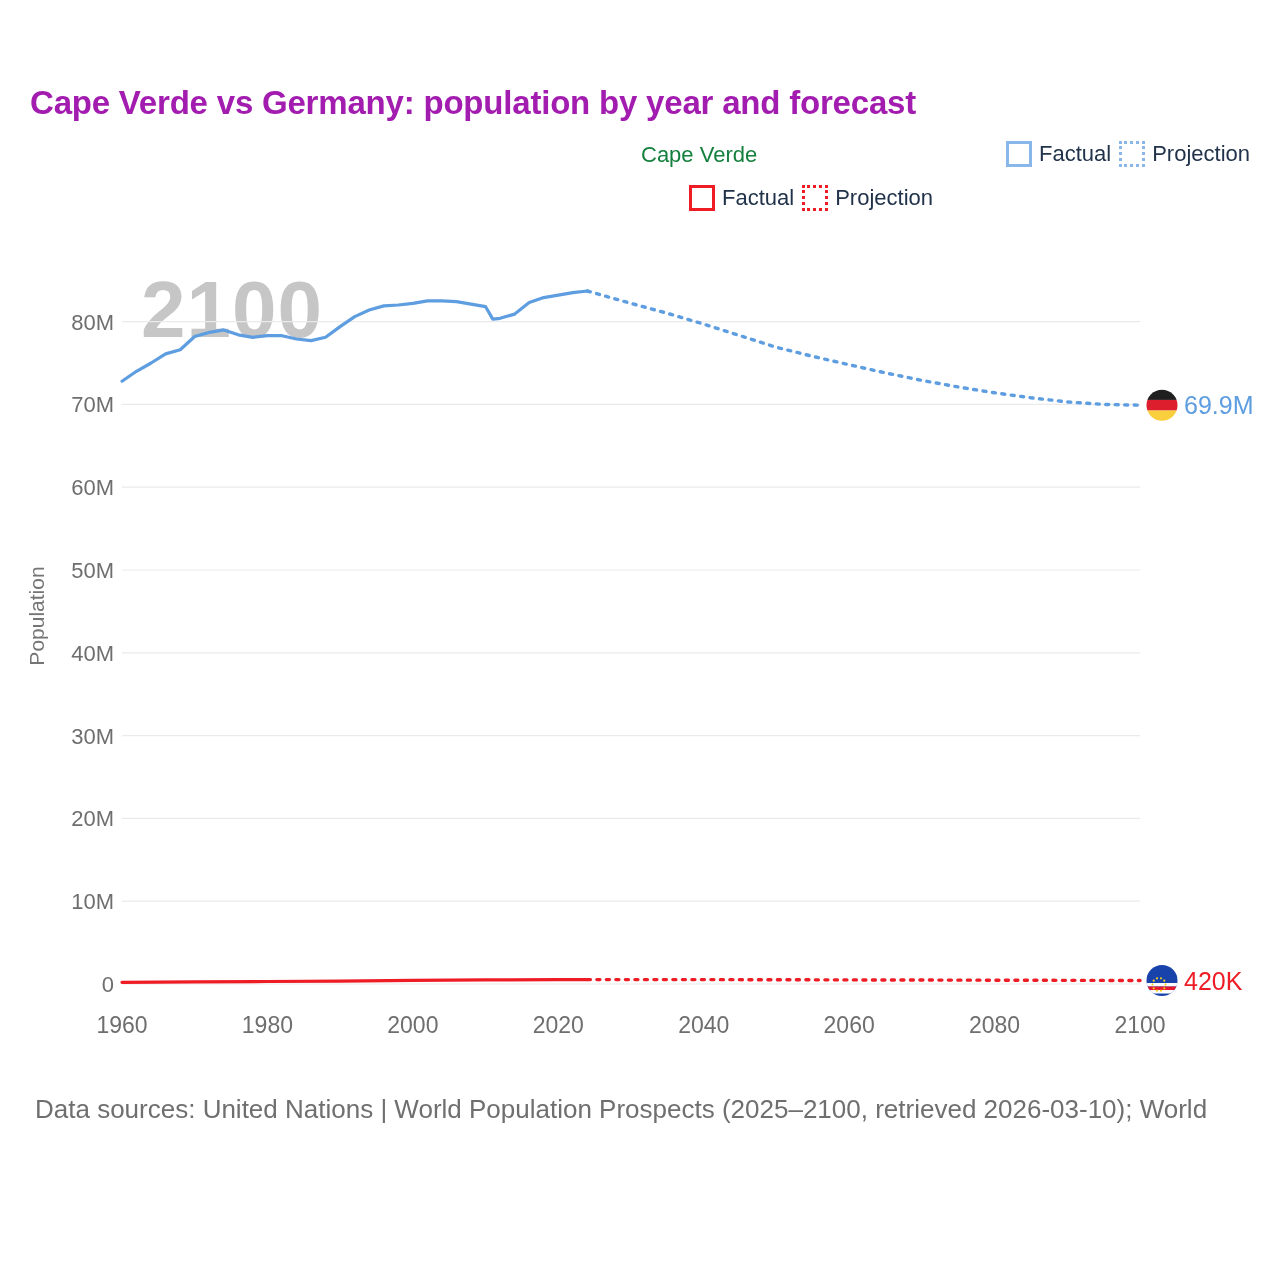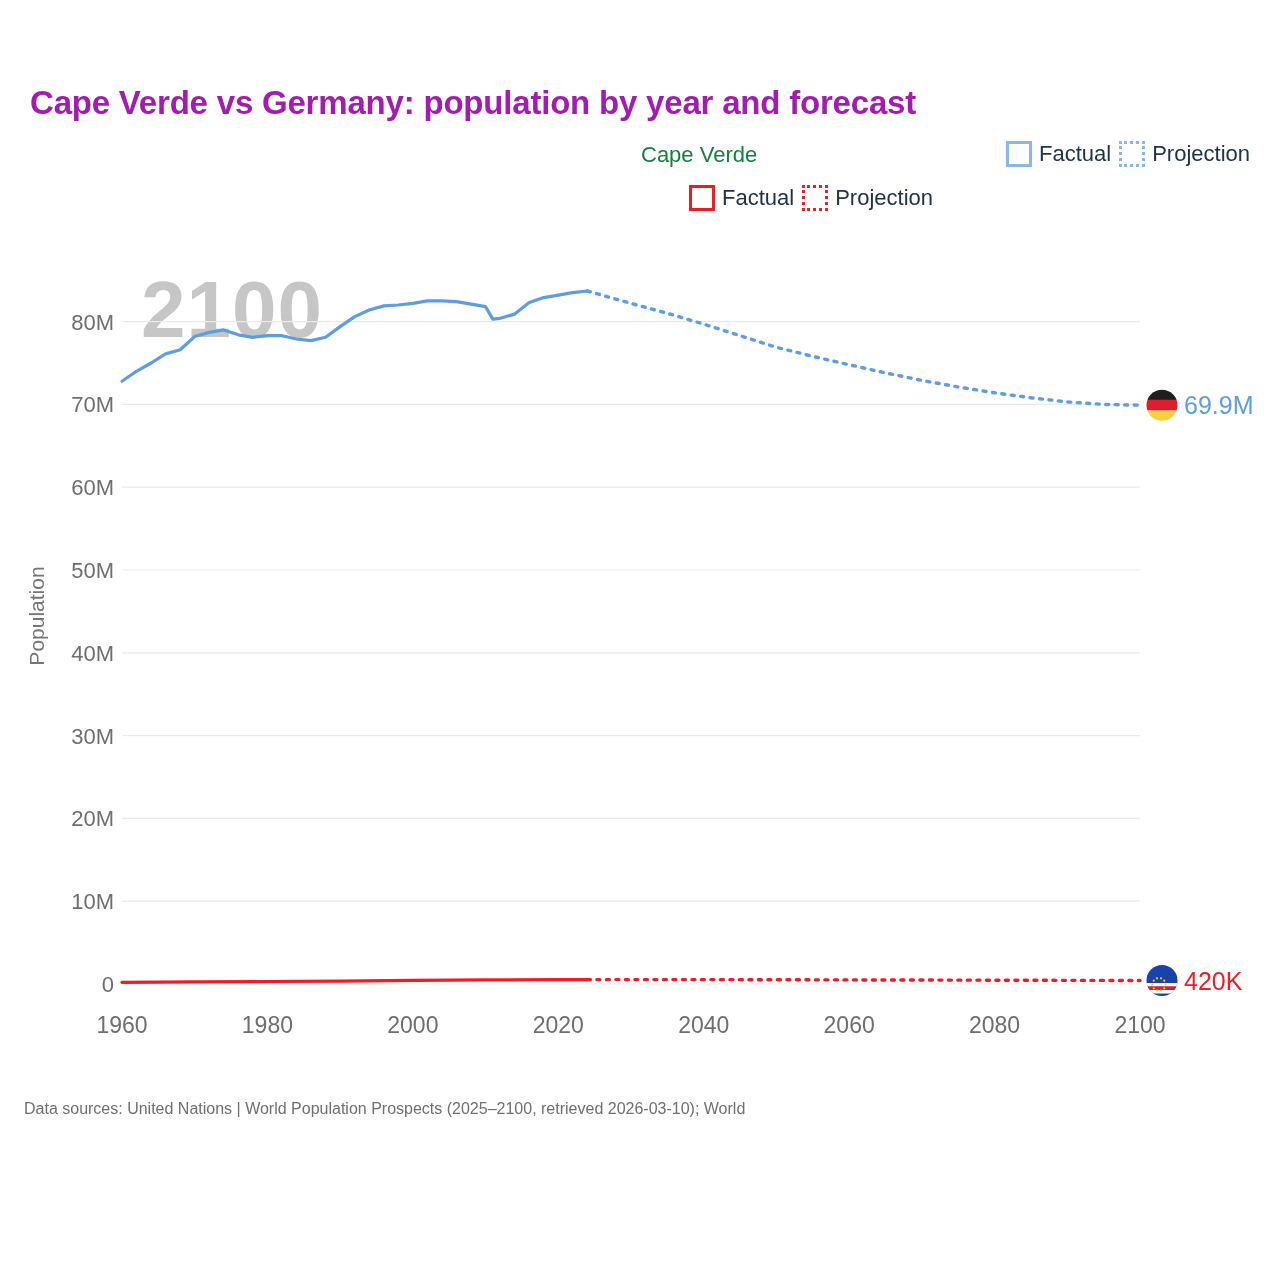--- a/index.html
+++ b/index.html
@@ -11,21 +11,21 @@
        color:#c6c6c6;line-height:1;letter-spacing:1px;}
   .legend-group{position:absolute;top:141px;}
   .legend-group-label{font-size:22px;color:#15803d;line-height:27px;margin-bottom:17px;}
   .legend-items{display:flex;gap:8px;align-items:center;margin-left:48px;}
   .legend-item{display:flex;gap:7px;align-items:center;cursor:pointer;}
   .legend-item .swatch{width:20px;height:20px;display:inline-block;box-sizing:content-box;}
   .swatch.solid{border:3px solid #000;}
   .swatch.dotted{border:3px dotted #000;}
   .legend-item .li-label{font-size:22px;color:#21334a;}
   svg.chart{position:absolute;left:0;top:0;}
-  .footer{position:absolute;left:24px;top:1090px;width:1210px;font-size:16px;
+  .footer{position:absolute;left:35px;top:1090px;width:1210px;font-size:26px;
        color:#6f6f6f;line-height:38px;}
 </style>
 </head>
 <body>
 
 <h1 class="page-title">Cape Verde vs Germany: population by year and forecast</h1>
 
 <div class="watermark">2100</div>
 
 <div class="legend-group" style="left:641px">

